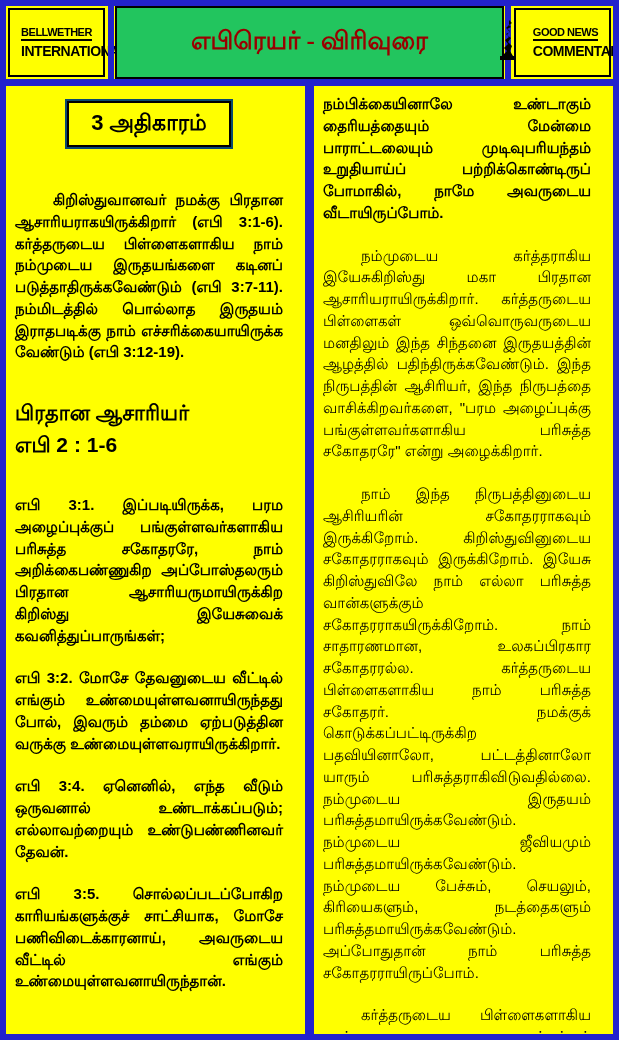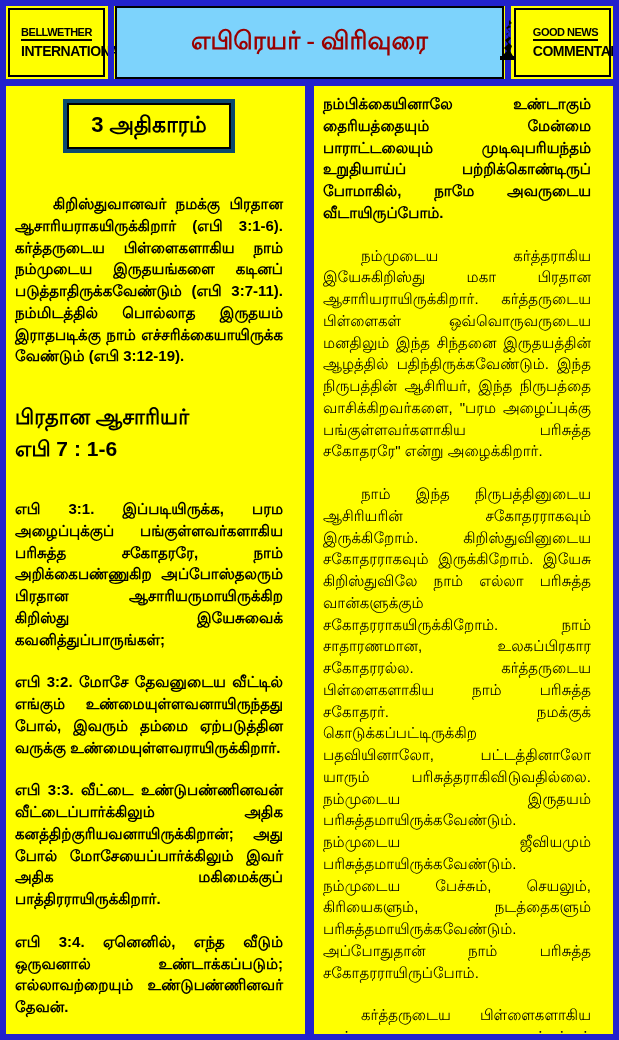--- a/index.html
+++ b/index.html
@@ -23,21 +23,21 @@
   .logo-text { display: flex; flex-direction: column; align-items: flex-start; }
   .logo-line1 {
     font-weight: bold; font-size: 11px; letter-spacing: -0.5px;
     border-bottom: 2px solid #000; padding-bottom: 1px; white-space: nowrap;
   }
   .logo-line2 { font-weight: bold; font-size: 14px; letter-spacing: -0.5px; white-space: nowrap; padding-top: 2px; }
   .vbar { width: 6px; background: #2222CC; margin: 0 1px; flex: none; }
   .title-box {
     flex: 1; margin: 0; border: 2px solid #000;
     display: flex; flex-direction: column; align-items: center; justify-content: center;
-    gap: 20px; background: #7dd3fc;
+    gap: 20px; background: #22c55e;
   }
   .title-tamil {
     color: #990000; font-weight: bold; font-size: 25px;
     font-family: "Liberation Serif", "DejaVu Serif", serif;
   }
   .title-english {
     color: #990000; font-weight: bold; font-size: 24px; letter-spacing: 1px;
     font-family: "Liberation Serif", "DejaVu Serif", serif;
   }
   .hbar { height: 7px; background: #2222CC; flex: none; }
@@ -49,21 +49,21 @@
     text-align: justify; text-justify: inter-word;
     font-size: 15px; line-height: 1.45;
     margin-bottom: 21px;
   }
   .col p.indent { text-indent: 38px; }
   .bold-text { font-weight: bold; }
   
   .chapter-box-wrap { text-align: center; margin: 6px 0 40px 0; }
   .chapter-box {
     display: inline-block;
-    border: 4px solid #0c4a6e;
+    border: 2px solid #0c4a6e;
     box-shadow: inset 0 0 0 2px #000;
     padding: 9px 24px;
     font-weight: bold; font-size: 22px;
     background: #FFFF00;
   }
   .section-heading {
     font-weight: bold; font-size: 21px; line-height: 1.5;
     margin: 34px 0 34px 0;
   }
   .verse { font-weight: bold; }
@@ -114,26 +114,25 @@
 
     <div class="col">
       <div class="chapter-box-wrap">
         <div class="chapter-box">3 அதிகாரம்</div>
       </div>
 
       <p class="indent bold-text">கிறிஸ்துவானவர் நமக்கு பிரதான ஆசாரியராகயிருக்கிறார் (எபி 3:1-6). கர்த்தருடைய பிள்ளைகளாகிய நாம் நம்முடைய இருதயங்களை கடினப் படுத்தாதிருக்கவேண்டும் (எபி 3:7-11). நம்மிடத்தில் பொல்லாத இருதயம் இராதபடிக்கு நாம் எச்சரிக்கையாயிருக்க வேண்டும் (எபி 3:12-19).</p>
 
       <div class="section-heading">
         <div>பிரதான ஆசாரியர்</div>
-        <div>எபி 7 : 1-6</div>
+        <div>எபி 2 : 1-6</div>
       </div>
 
       <p class="verse">எபி 3:1. இப்படியிருக்க, பரம அழைப்புக்குப் பங்குள்ளவர்களாகிய பரிசுத்த சகோதரரே, நாம் அறிக்கைபண்ணுகிற அப்போஸ்தலரும் பிரதான ஆசாரியருமாயிருக்கிற கிறிஸ்து இயேசுவைக் கவனித்துப்பாருங்கள்;</p>
       <p class="verse">எபி 3:2. மோசே தேவனுடைய வீட்டில் எங்கும் உண்மையுள்ளவனாயிருந்தது போல், இவரும் தம்மை ஏற்படுத்தின வருக்கு உண்மையுள்ளவராயிருக்கிறார்.</p>
-      <p class="verse">எபி 3:3. வீட்டை உண்டுபண்ணினவன் வீட்டைப்பார்க்கிலும் அதிக கனத்திற்குரியவனாயிருக்கிறான்; அது போல் மோசேயைப்பார்க்கிலும் இவர் அதிக மகிமைக்குப் பாத்திரராயிருக்கிறார்.</p>
       <p class="verse">எபி 3:4. ஏனெனில், எந்த வீடும் ஒருவனால் உண்டாக்கப்படும்; எல்லாவற்றையும் உண்டுபண்ணினவர் தேவன்.</p>
       <p class="verse">எபி 3:5. சொல்லப்படப்போகிற காரியங்களுக்குச் சாட்சியாக, மோசே பணிவிடைக்காரனாய், அவருடைய வீட்டில் எங்கும் உண்மையுள்ளவனாயிருந்தான்.</p>
 
     </div>
 
     <div class="col-divider"></div>
 
     <div class="col">
       <p class="bold-text">நம்பிக்கையினாலே உண்டாகும் தைரியத்தையும் மேன்மை பாராட்டலையும் முடிவுபரியந்தம் உறுதியாய்ப் பற்றிக்கொண்டிருப் போமாகில், நாமே அவருடைய வீடாயிருப்போம்.</p>
       <p class="indent">நம்முடைய கர்த்தராகிய இயேசுகிறிஸ்து மகா பிரதான ஆசாரியராயிருக்கிறார். கர்த்தருடைய பிள்ளைகள் ஒவ்வொருவருடைய மனதிலும் இந்த சிந்தனை இருதயத்தின் ஆழத்தில் பதிந்திருக்கவேண்டும். இந்த நிருபத்தின் ஆசிரியர், இந்த நிருபத்தை வாசிக்கிறவர்களை, "பரம அழைப்புக்கு பங்குள்ளவர்களாகிய பரிசுத்த சகோதரரே" என்று அழைக்கிறார்.</p>

